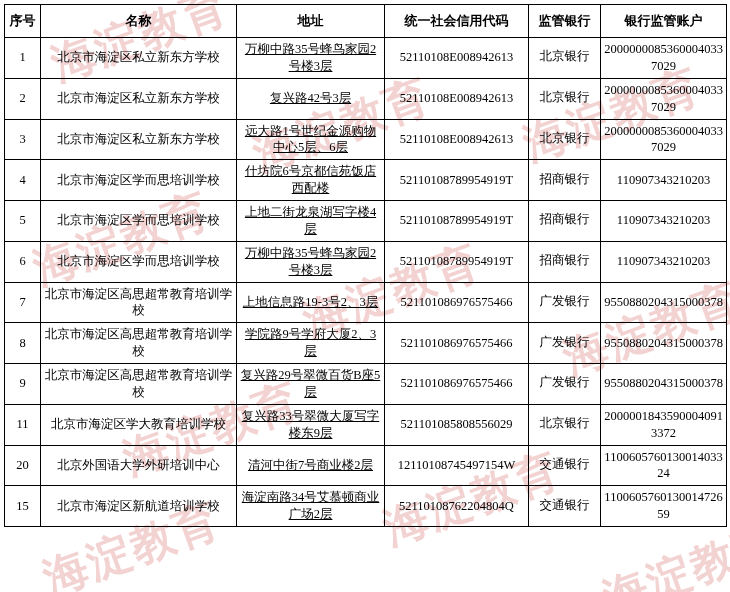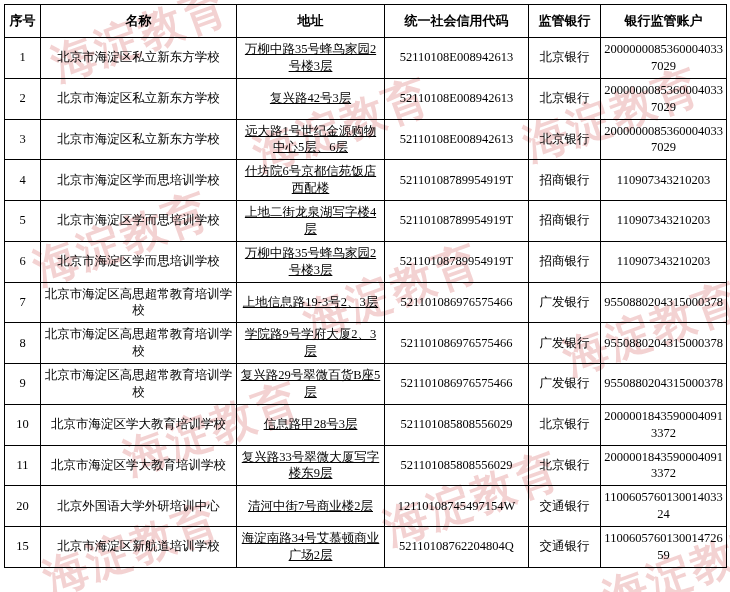--- a/index.html
+++ b/index.html
@@ -66,21 +66,21 @@
   col.c-idx { width: 36px; }
   col.c-name { width: 196px; }
   col.c-addr { width: 148px; }
   col.c-code { width: 144px; }
   col.c-bank { width: 72px; }
   col.c-acct { width: 126px; }
   td.idx { font-size: 12.5px; }
   td.name { font-size: 12.5px; }
   td.addr { font-size: 12.5px; text-decoration: underline; }
   td.code { font-size: 12.5px; font-family: Liberation Serif, serif; }
-  td.bank { font-size: 12.5px; }
+  td.bank { font-size: 12.5px; font-family: Liberation Mono, monospace; }
   td.acct { font-size: 12.5px; }
 </style>
 </head>
 <body>
 
 <div class="page">
 
   <div class="watermark-layer" id="wm-layer">
       <div class="wm" style="top: 6px; left: 48px; font-size: 44px;">海淀教育</div>
       <div class="wm" style="top: 96px; left: 250px; font-size: 44px;">海淀教育</div>
@@ -180,28 +180,20 @@
         </tr>
         <tr>
           <td class="idx">9</td>
           <td class="name">北京市海淀区高思超常教育培训学校</td>
           <td class="addr">复兴路29号翠微百货B座5层</td>
           <td class="code">521101086976575466</td>
           <td class="bank">广发银行</td>
           <td class="acct">9550880204315000378</td>
         </tr>
         <tr>
-          <td class="idx">10</td>
-          <td class="name">北京市海淀区学大教育培训学校</td>
-          <td class="addr">信息路甲28号3层</td>
-          <td class="code">521101085808556029</td>
-          <td class="bank">北京银行</td>
-          <td class="acct">20000018435900040913372</td>
-        </tr>
-        <tr>
           <td class="idx">11</td>
           <td class="name">北京市海淀区学大教育培训学校</td>
           <td class="addr">复兴路33号翠微大厦写字楼东9层</td>
           <td class="code">521101085808556029</td>
           <td class="bank">北京银行</td>
           <td class="acct">20000018435900040913372</td>
         </tr>
         <tr>
           <td class="idx">20</td>
           <td class="name">北京外国语大学外研培训中心</td>

